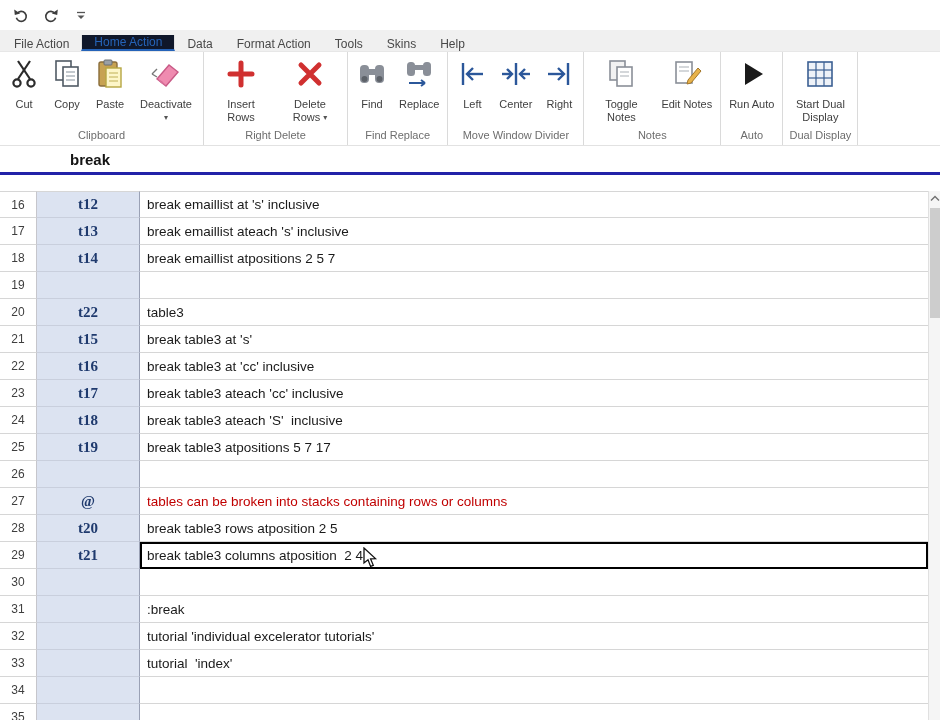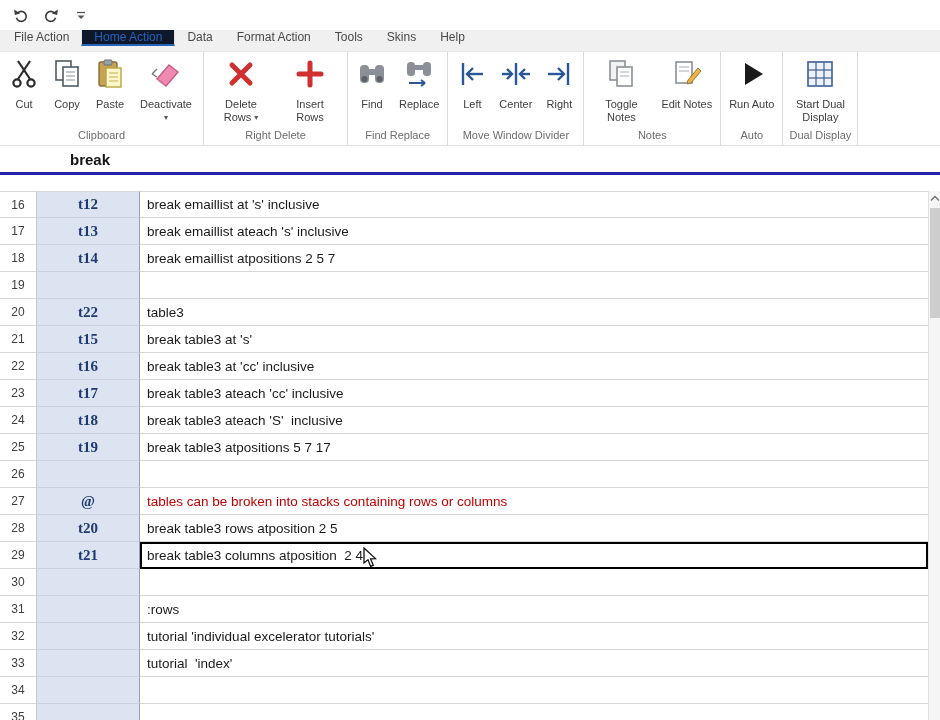--- a/index.html
+++ b/index.html
@@ -5,21 +5,21 @@
   :root{ --accent:#2563b8; --divider:#2222a8; --label-bg:#dce3f1; --label-fg:#1f3a6e; --red:#c00000; }
   *{ margin:0; padding:0; box-sizing:border-box; }
   html,body{ background:#fff; }
   body{ font-family:"Liberation Sans","DejaVu Sans",sans-serif; }
   .app{ width:940px; height:720px; position:relative; overflow:hidden; background:#fff; }
 
   .qat{ height:30px; display:flex; align-items:center; gap:12px; padding-left:12px; }
   .qat-btn{ width:18px; height:18px; display:flex; align-items:center; justify-content:center; cursor:pointer; }
   .qat-btn svg{ width:16px; height:16px; display:block; }
 
-  .tabbar{ height:22px; background:#f0f0f0; display:flex; align-items:flex-start; padding-left:2px; border-bottom:1px solid #e7e7e7; }
+  .tabbar{ height:22px; background:#f0f0f0; display:flex; align-items:flex-end; padding-left:2px; border-bottom:1px solid #e7e7e7; }
   .tab{ padding:0 12px; font-size:12px; color:#484848; display:flex; align-items:center; cursor:pointer; }
   .tab.active{ background:#0f172a; color:var(--accent); border-left:1px solid #e2e2e2; border-right:1px solid #e2e2e2; border-bottom:2px solid var(--accent); }
 
   .ribbon{ height:94px; display:flex; background:#fff; border-bottom:1px solid #e2e2e2; }
   .rgroup{ display:flex; flex-direction:column; border-right:1px solid #dadada; padding:0 3px; }
   .rbuttons{ flex:1; display:flex; justify-content:center; align-items:flex-start; padding-top:4px; gap:1px; }
   .rbtn{ display:flex; flex-direction:column; align-items:center; padding:2px 5px 0; max-width:68px; cursor:pointer; border-radius:2px; }
   .ricon{ width:32px; height:32px; }
   .ricon svg{ width:32px; height:32px; display:block; }
   .rlabel{ font-size:11px; color:#404040; text-align:center; line-height:1.2; margin-top:8px; }
@@ -129,32 +129,32 @@
             <div class="rlabel">Deactivate <span class="caret">▾</span></div>
           </div>
         </div>
         <div class="rgroup-label">Clipboard</div>
       </div>
       <div class="rgroup">
         <div class="rbuttons">
           <div class="rbtn">
             <div class="ricon">
               <svg viewBox="0 0 32 32">
+                <path d="M16 5 V27 M5 16 H27" stroke="#d03030" stroke-width="5" stroke-linecap="round"></path>
+              </svg>
+            </div>
+            <div class="rlabel">Insert Rows</div>
+          </div>
+          <div class="rbtn">
+            <div class="ricon">
+              <svg viewBox="0 0 32 32">
                 <path d="M7 7 L25 25 M25 7 L7 25" stroke="#d03030" stroke-width="5" stroke-linecap="round"></path>
               </svg>
             </div>
             <div class="rlabel">Delete Rows <span class="caret">▾</span></div>
-          </div>
-          <div class="rbtn">
-            <div class="ricon">
-              <svg viewBox="0 0 32 32">
-                <path d="M16 5 V27 M5 16 H27" stroke="#d03030" stroke-width="5" stroke-linecap="round"></path>
-              </svg>
-            </div>
-            <div class="rlabel">Insert Rows</div>
           </div>
         </div>
         <div class="rgroup-label">Right Delete</div>
       </div>
       <div class="rgroup">
         <div class="rbuttons">
           <div class="rbtn">
             <div class="ricon">
               <svg viewBox="0 0 32 32">
                 <rect x="4" y="7" width="9" height="18" rx="4" fill="#8a8f98"></rect>
@@ -355,21 +355,21 @@
           <div class="c-content selected">break table3 columns atposition  2 4</div>
         </div>
         <div class="grow">
           <div class="c-num">30</div>
           <div class="c-label"></div>
           <div class="c-content"></div>
         </div>
         <div class="grow">
           <div class="c-num">31</div>
           <div class="c-label"></div>
-          <div class="c-content">:rows</div>
+          <div class="c-content">:break</div>
         </div>
         <div class="grow">
           <div class="c-num">32</div>
           <div class="c-label"></div>
           <div class="c-content">tutorial 'individual excelerator tutorials'</div>
         </div>
         <div class="grow">
           <div class="c-num">33</div>
           <div class="c-label"></div>
           <div class="c-content">tutorial  'index'</div>

